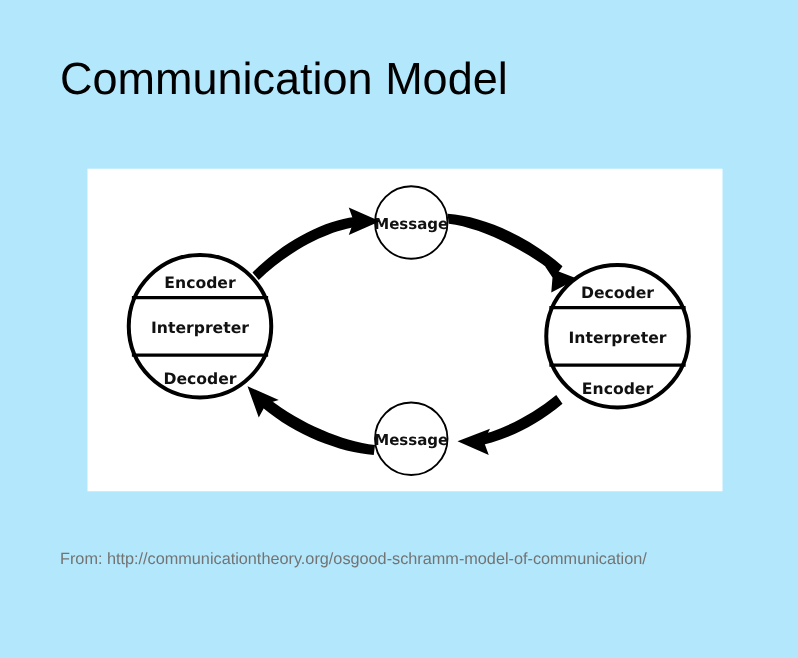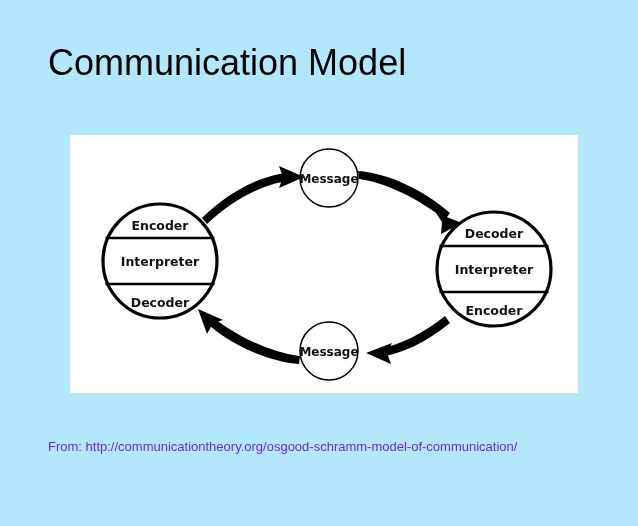--- a/index.html
+++ b/index.html
@@ -58,21 +58,21 @@
     font-size: 12px;
     font-weight: bold;
     fill: #111111;
   }
   .source-caption {
     position: absolute;
     left: 48px;
     top: 438px;
     font-size: 13px;
     line-height: 18px;
-    color: #6d28d9;
+    color: #737373;
     white-space: nowrap;
     text-align: center;
   }
 </style>
 </head>
 <body>
 
 <div class="slide">
 
   <div class="slide-title">Communication Model</div>

